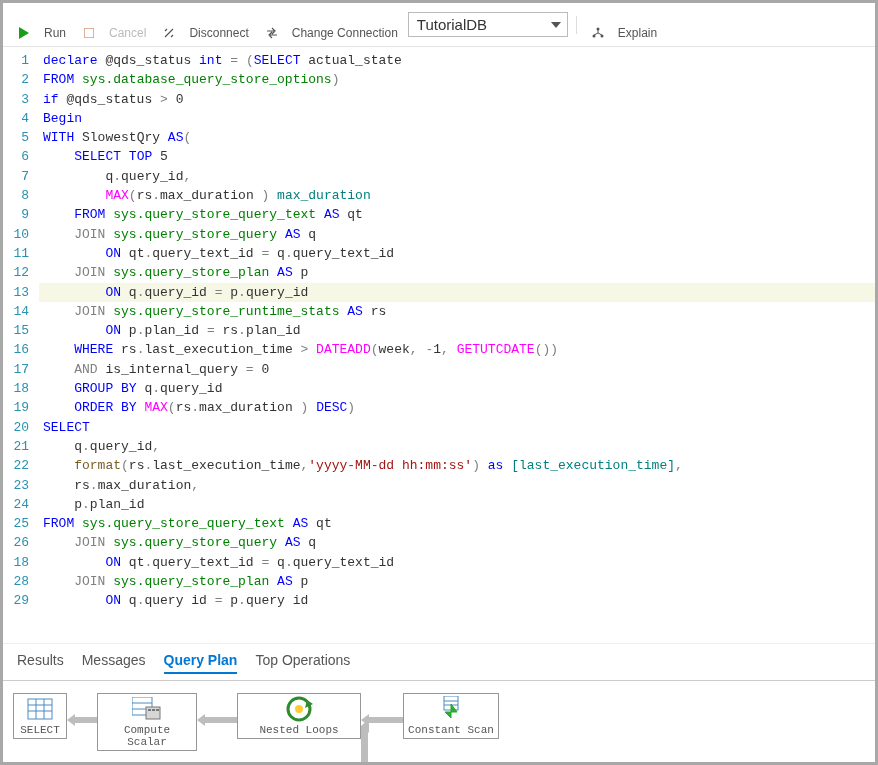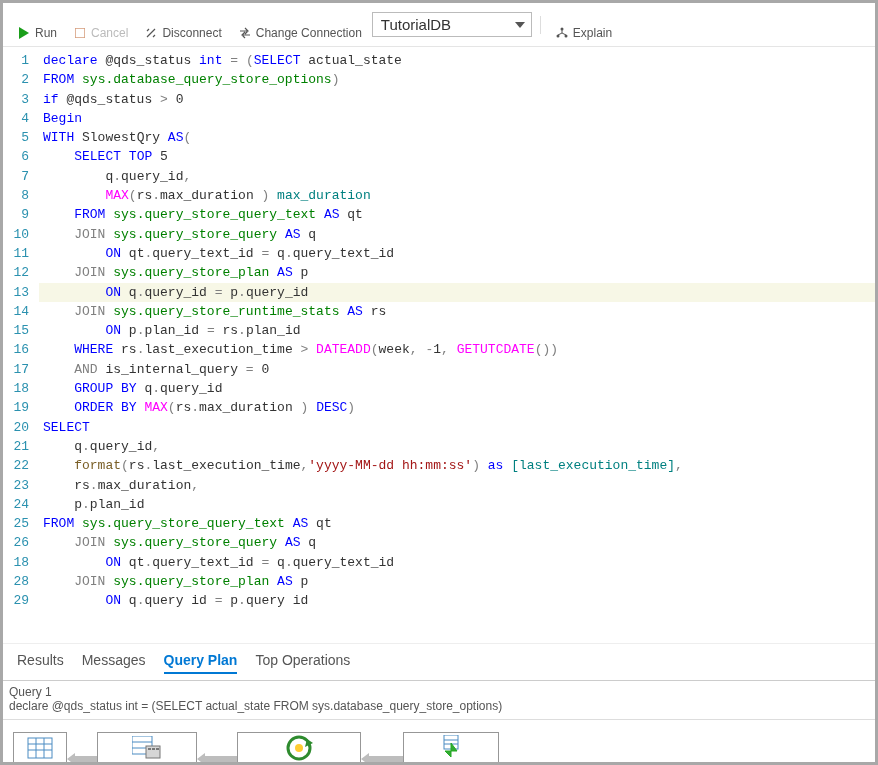--- a/index.html
+++ b/index.html
@@ -22,21 +22,21 @@
     align-items: center;
     gap: 4px;
     padding: 4px 8px;
     border-bottom: 1px solid #e5e5e5;
     font-size: 12px;
     color: #555;
   }
   .tbtn {
     display: inline-flex;
     align-items: center;
-    gap: 4px;
+    gap: 13px;
     padding: 2px 6px;
     cursor: pointer;
     border-radius: 2px;
     margin-top: 17px;
   }
   .tbtn.disabled { color: #bbb; cursor: default; }
   .tsep { width:1px; height:18px; background:#ddd; margin: 0 4px; }
   .icon { display:inline-flex; width:14px; height:14px; align-items:center; justify-content:center; }
   .db-select {
     border: 1px solid #bbb;
@@ -218,24 +218,20 @@
 </div>
 
 <div class="result-tabs">
   <div class="tab">Results</div>
   <div class="tab">Messages</div>
   <div class="tab active">Query Plan</div>
   <div class="tab">Top Operations</div>
 </div>
 
 <div class="plan-panel">
-  <div class="plan-header">
-    <div>Query 1</div>
-    <div>declare @qds_status int = (SELECT actual_state FROM sys.database_query_store_options)</div>
-  </div>
   <div class="plan-canvas">
 
     <div class="node" style="left:10px; top:12px; width:54px;">
       <div class="nicon">
         <svg width="28" height="24">
             <rect x="2" y="2" width="24" height="20" fill="#fff" stroke="#4a8bc2"></rect>
             <line x1="2" y1="8" x2="26" y2="8" stroke="#4a8bc2"></line>
             <line x1="2" y1="14" x2="26" y2="14" stroke="#4a8bc2"></line>
             <line x1="10" y1="2" x2="10" y2="22" stroke="#4a8bc2"></line>
             <line x1="18" y1="2" x2="18" y2="22" stroke="#4a8bc2"></line>

